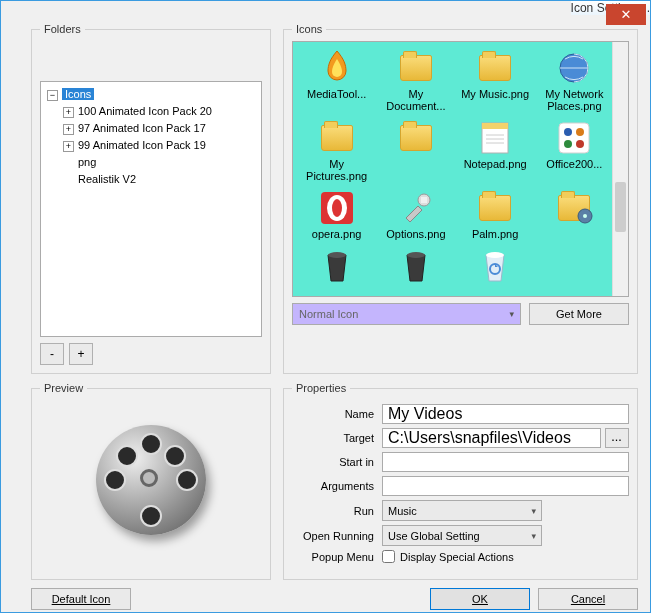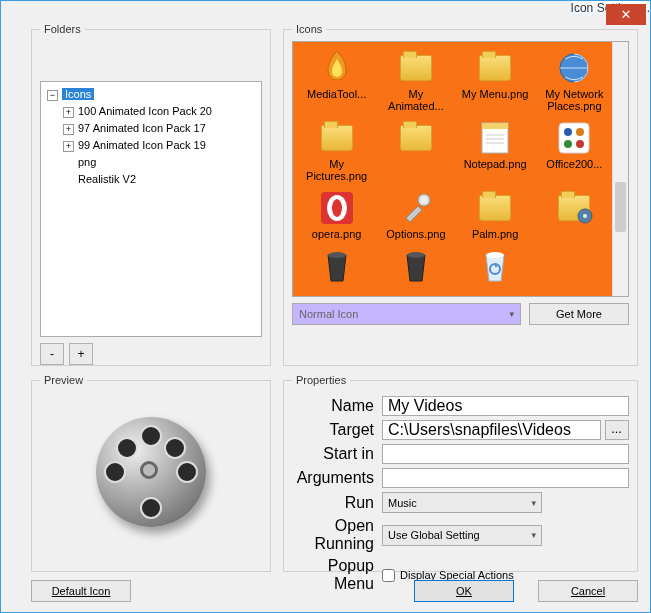--- a/index.html
+++ b/index.html
@@ -2,53 +2,53 @@
 <html><head>
 <meta charset="utf-8">
 <style>
 * { box-sizing: border-box; margin: 0; padding: 0; }
 body { font-family: "Segoe UI", Tahoma, sans-serif; font-size: 11px; background: #fff; }
 .window { width: 651px; height: 613px; border: 1px solid #3a9be0; background: #f0f0f0; display: flex; flex-direction: column; align-items: flex-end; }
 .titlebar { height: 28px; background: linear-gradient(#fff, #eaf4fc); display: flex; align-items: center; justify-content: center; position: relative; }
 .titlebar-text { font-size: 12px; color: #333; }
 .close-btn { position: absolute; right: 4px; top: 3px; width: 40px; height: 21px; background: #c9452e; color: #fff; display: flex; align-items: center; justify-content: center; font-size: 13px; cursor: pointer; }
 .content { flex: 1; padding: 8px 12px 10px; display: grid; grid-template-columns: 240px 1fr; grid-template-rows: auto auto auto; gap: 8px 12px; }
-fieldset { border: 1px solid #d0d0d0; background: #f0f0f0; padding: 6px 8px 0; }
+fieldset { border: 1px solid #d0d0d0; background: #f0f0f0; padding: 6px 8px 8px; }
 legend { font-size: 11px; color: #333; padding: 0 4px; }
 .folders { grid-column: 1; grid-row: 1; display: flex; flex-direction: column; }
 .tree-panel { background: #fff; border: 1px solid #ababab; height: 256px; padding: 4px; overflow: auto; margin-top: 40px; }
 .tree ul { list-style: none; padding-left: 16px; }
 .tree > ul { padding-left: 2px; }
 .tree li { line-height: 17px; white-space: nowrap; }
 .tree .exp { display: inline-block; width: 11px; height: 11px; border: 1px solid #999; text-align: center; line-height: 9px; font-size: 9px; margin-right: 4px; vertical-align: middle; background: #fff; cursor: pointer; }
 .tree .noexp { display: inline-block; width: 15px; }
 .tree .sel { background: #2a84d6; color: #fff; padding: 0 3px; }
 .folder-btns { margin-top: 6px; }
 .mini-btn { width: 24px; height: 22px; background: #eaeaea; border: 1px solid #b0b0b0; cursor: pointer; font-size: 12px; margin-right: 2px; }
 .icons { grid-column: 2; grid-row: 1; display: flex; flex-direction: column; }
-.icon-grid-wrap { background: #f97316; border: 1px solid #ababab; height: 256px; position: relative; overflow: hidden; }
+.icon-grid-wrap { background: #5eead4; border: 1px solid #ababab; height: 256px; position: relative; overflow: hidden; }
 .icon-grid { display: grid; grid-template-columns: repeat(4, 1fr); gap: 2px 4px; padding: 6px 16px 6px 6px; height: 100%; overflow: hidden; }
 .icon-item { display: flex; flex-direction: column; align-items: center; text-align: center; font-size: 11px; cursor: pointer; }
 .icon-img { width: 40px; height: 40px; display: flex; align-items: center; justify-content: center; }
 .icon-label { line-height: 12px; max-width: 72px; overflow: hidden; }
 .scrollbar { position: absolute; right: 0; top: 0; bottom: 0; width: 16px; background: #f0f0f0; border-left: 1px solid #ddd; }
 .scroll-thumb { position: absolute; left: 2px; right: 2px; top: 140px; height: 50px; background: #cdcdcd; border-radius: 2px; cursor: pointer; }
 .icons-row { display: flex; gap: 8px; margin-top: 6px; }
 .combo { flex: 1; height: 22px; border: 1px solid #ababab; background: #c4b5fd; padding: 0 6px; display: flex; align-items: center; justify-content: space-between; cursor: pointer; color:#666; }
 .btn { height: 22px; min-width: 100px; background: #eaeaea; border: 1px solid #adadad; cursor: pointer; padding: 0 12px; font-size: 11px; }
 .btn.primary { background:#e1e1e1; border-color:#0078d7; }
 .preview { grid-column: 1; grid-row: 2; height: 198px; }
 .preview-img { width: 100%; height: 160px; display: flex; align-items: center; justify-content: center; }
 .reel { width: 110px; height: 110px; border-radius: 50%; background: radial-gradient(circle at 35% 30%, #eee, #999 55%, #555); position: relative; box-shadow: 4px 6px 10px rgba(0,0,0,.35); }
 .reel .hole { position: absolute; width: 22px; height: 22px; background: #2a2a2a; border-radius: 50%; border:2px solid #ddd; }
 .reel .c { top:44px; left:44px; width:18px; height:18px; background:#bbb; border:3px solid #666;}
 .reel .h1{top:8px;left:44px}.reel .h2{top:44px;left:8px}.reel .h3{top:44px;right:8px}.reel .h4{bottom:8px;left:44px}.reel .h5{top:20px;left:20px}.reel .h6{top:20px;right:20px}
 .properties { grid-column: 2; grid-row: 2; height: 198px; }
 .prop-row { display: flex; align-items: center; margin: 4px 0; }
-.prop-label { width: 90px; text-align: right; padding-right: 8px; font-size: 16px; }
+.prop-label { width: 90px; text-align: right; padding-right: 8px; font-size: 11px; }
 .prop-input { flex: 1; height: 20px; border: 1px solid #ababab; background: #fff; padding: 0 5px; font-size: 16px; }
 .prop-select { flex: 0 0 160px; height: 21px; border: 1px solid #ababab; background: #eaeaea; padding: 0 5px; font-size: 11px; display: flex; align-items: center; justify-content: space-between; cursor:pointer; }
 .browse-btn { width: 24px; height: 20px; margin-left: 4px; border: 1px solid #adadad; background: #eaeaea; cursor: pointer; font-weight: bold; letter-spacing:1px; font-size:9px; }
 .chk { display: flex; align-items: center; gap: 5px; }
 .chk input { width: 13px; height: 13px; }
 .bottom { grid-column: 1 / 3; grid-row: 3; display: flex; align-items: center; text-decoration: underline; }
 .bottom .spacer { flex: 1; }
 .folder-ico { width:32px; height:26px; background: linear-gradient(#fadc7a,#e8b838); border-radius:2px 2px 3px 3px; position:relative; border:1px solid #d4a52e;}
 .folder-ico::before{content:"";position:absolute;top:-5px;left:2px;width:12px;height:6px;background:#f2cd5a;border-radius:2px 2px 0 0;border:1px solid #d4a52e;border-bottom:none;}
 .chev { font-size:9px; color:#555; }
@@ -98,27 +98,27 @@
                   <path d="M17 2 C10 10 8 16 8 22 a9 9 0 0 0 18 0 C26 16 24 10 17 2 Z" fill="#f29a1f" stroke="#c96a00"></path>
                   <path d="M17 10 C13 16 12 20 12 23 a5 5 0 0 0 10 0 C22 20 21 16 17 10 Z" fill="#ffe15a"></path>
                 </svg>
               </div>
               <div class="icon-label">MediaTool...</div>
             </div>
             <div class="icon-item">
               <div class="icon-img">
                 <div class="folder-ico"></div>
               </div>
-              <div class="icon-label">My Animated...</div>
-            </div>
-            <div class="icon-item">
-              <div class="icon-img">
-                <div class="folder-ico"></div>
-              </div>
-              <div class="icon-label">My Menu.png</div>
+              <div class="icon-label">My Document...</div>
+            </div>
+            <div class="icon-item">
+              <div class="icon-img">
+                <div class="folder-ico"></div>
+              </div>
+              <div class="icon-label">My Music.png</div>
             </div>
             <div class="icon-item">
               <div class="icon-img">
                 <svg width="36" height="36">
                   <circle cx="18" cy="18" r="14" fill="#4a8bd6" stroke="#2c5e99"></circle>
                   <path d="M18 4 a14 14 0 0 1 0 28 M4 18 h28 M9 9 a18 18 0 0 1 18 0 M9 27 a18 18 0 0 0 18 0" stroke="#cfe4f7" fill="none"></path>
                 </svg>
               </div>
               <div class="icon-label">My Network Places.png</div>
             </div>
@@ -287,18 +287,18 @@
         <label class="chk">
           <input type="checkbox" style="">
           <span>Display Special Actions</span>
         </label>
       </div>
     </fieldset>
 
     <div class="bottom">
       <button class="btn">Default Icon</button>
       <div class="spacer"></div>
-      <button class="btn primary" style="margin-right:24px">OK</button>
+      <button class="btn primary" style="margin-right:8px">OK</button>
       <button class="btn">Cancel</button>
     </div>
 
   </div>
 </div>
 
 </body></html>

